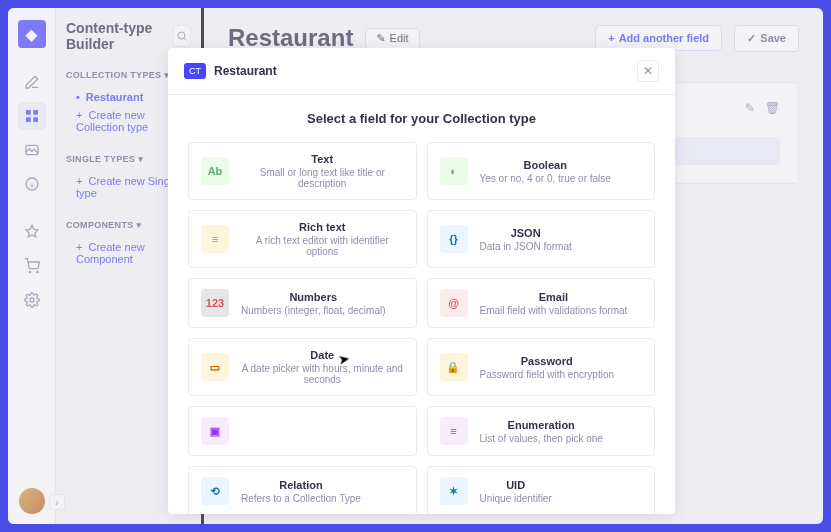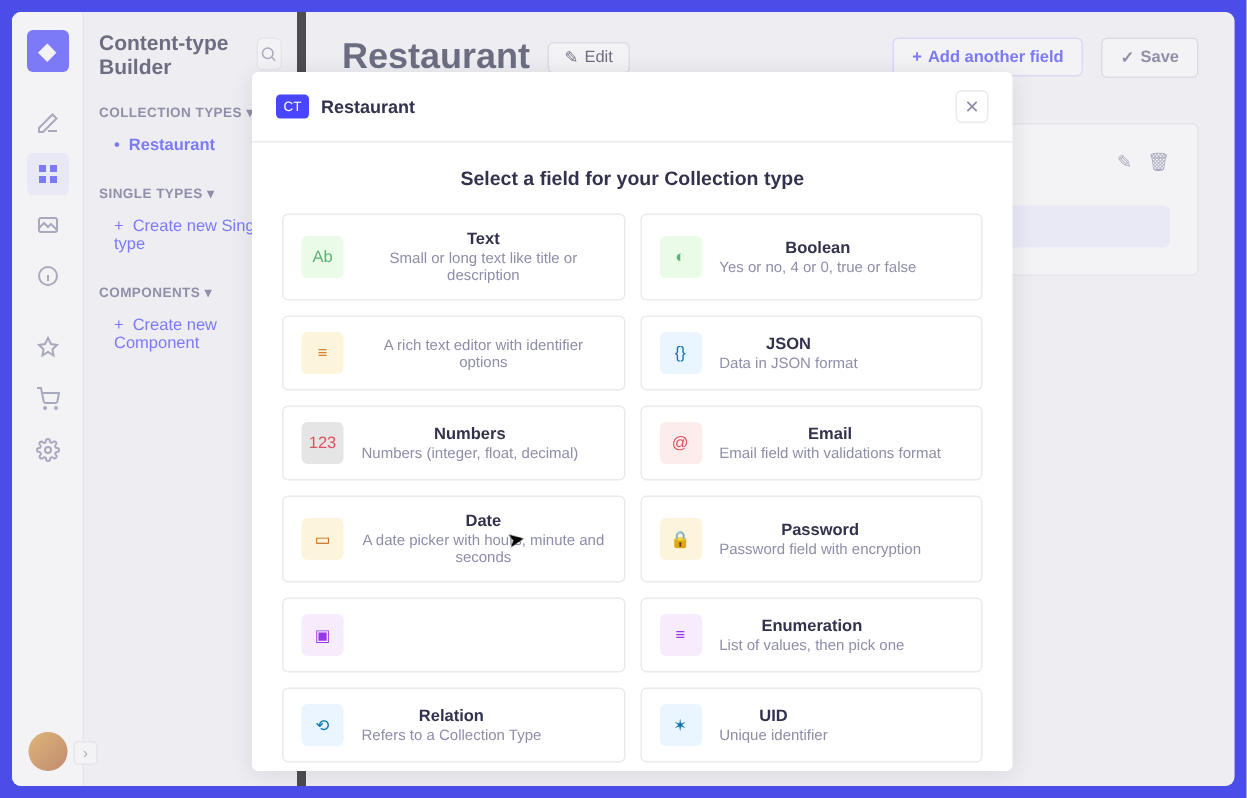--- a/index.html
+++ b/index.html
@@ -69,21 +69,21 @@
   border: 1px solid #eaeaef;
   border-radius: 3px;
   font-size: 10px;
   color: #8e8ea9;
   display:flex;align-items:center;justify-content:center;
 }
 
 .sidebar {
   width: 148px;
   background: #f6f6f9;
-  border-right: 6px solid #000000;
+  border-right: 3px solid #000000;
   padding: 12px 10px;
   font-size: 11px;
 }
 .sb-title {
   font-size: 14px;
   font-weight: 600;
   color: #32324d;
   margin-bottom: 4px;
   display:flex;
   align-items:center;
@@ -259,21 +259,21 @@
   align-items:center;
   gap:12px;
   cursor:pointer;
   background:#fff;
 }
 .fc-icon {
   width:28px;height:28px;
   border-radius:4px;
   display:flex;align-items:center;justify-content:center;
   font-size:11px;
-  font-weight:400;
+  font-weight:700;
   flex-shrink:0;
 }
 .fc-text .fc-name { font-size:11px; font-weight:600; color:#32324d; }
 .fc-text .fc-desc { font-size:10px; color:#8e8ea9; margin-top:2px; }
 .i-green  { background:#eafbe7; color:#5cb176; }
 .i-orange { background:#fdf4dc; color:#d9822f; }
 .i-pink   { background:#e5e5e5; color:#e05263; }
 .i-yellow { background:#fdf4dc; color:#be5d01; }
 .i-purple { background:#f6ecfc; color:#9736e8; }
 .i-blue   { background:#eaf5ff; color:#0c75af; }
@@ -358,20 +358,21 @@
             <path d="m21 21-4.3-4.3"></path>
           </svg>
       </span>
     </div>
 
     <div class="sb-section">
       <span>COLLECTION TYPES</span>
         <span>▾</span>
     </div>
     <div class="sb-item active">Restaurant</div>
+    <div class="sb-create">Create new Collection type</div>
 
     <div class="sb-section">
       <span>SINGLE TYPES</span>
         <span>▾</span>
     </div>
     <div class="sb-create">Create new Single type</div>
 
     <div class="sb-section">
       <span>COMPONENTS</span>
         <span>▾</span>
@@ -416,20 +417,21 @@
           <div class="field-card">
             <div class="fc-icon i-toggle">◐</div>
             <div class="fc-text">
               <div class="fc-name">Boolean</div>
               <div class="fc-desc">Yes or no, 4 or 0, true or false</div>
             </div>
           </div>
           <div class="field-card">
             <div class="fc-icon i-orange">≡</div>
             <div class="fc-text">
+              <div class="fc-name">Rich text</div>
               <div class="fc-desc">A rich text editor with identifier options</div>
             </div>
           </div>
           <div class="field-card">
             <div class="fc-icon i-blue">{}</div>
             <div class="fc-text">
               <div class="fc-name">JSON</div>
               <div class="fc-desc">Data in JSON format</div>
             </div>
           </div>

